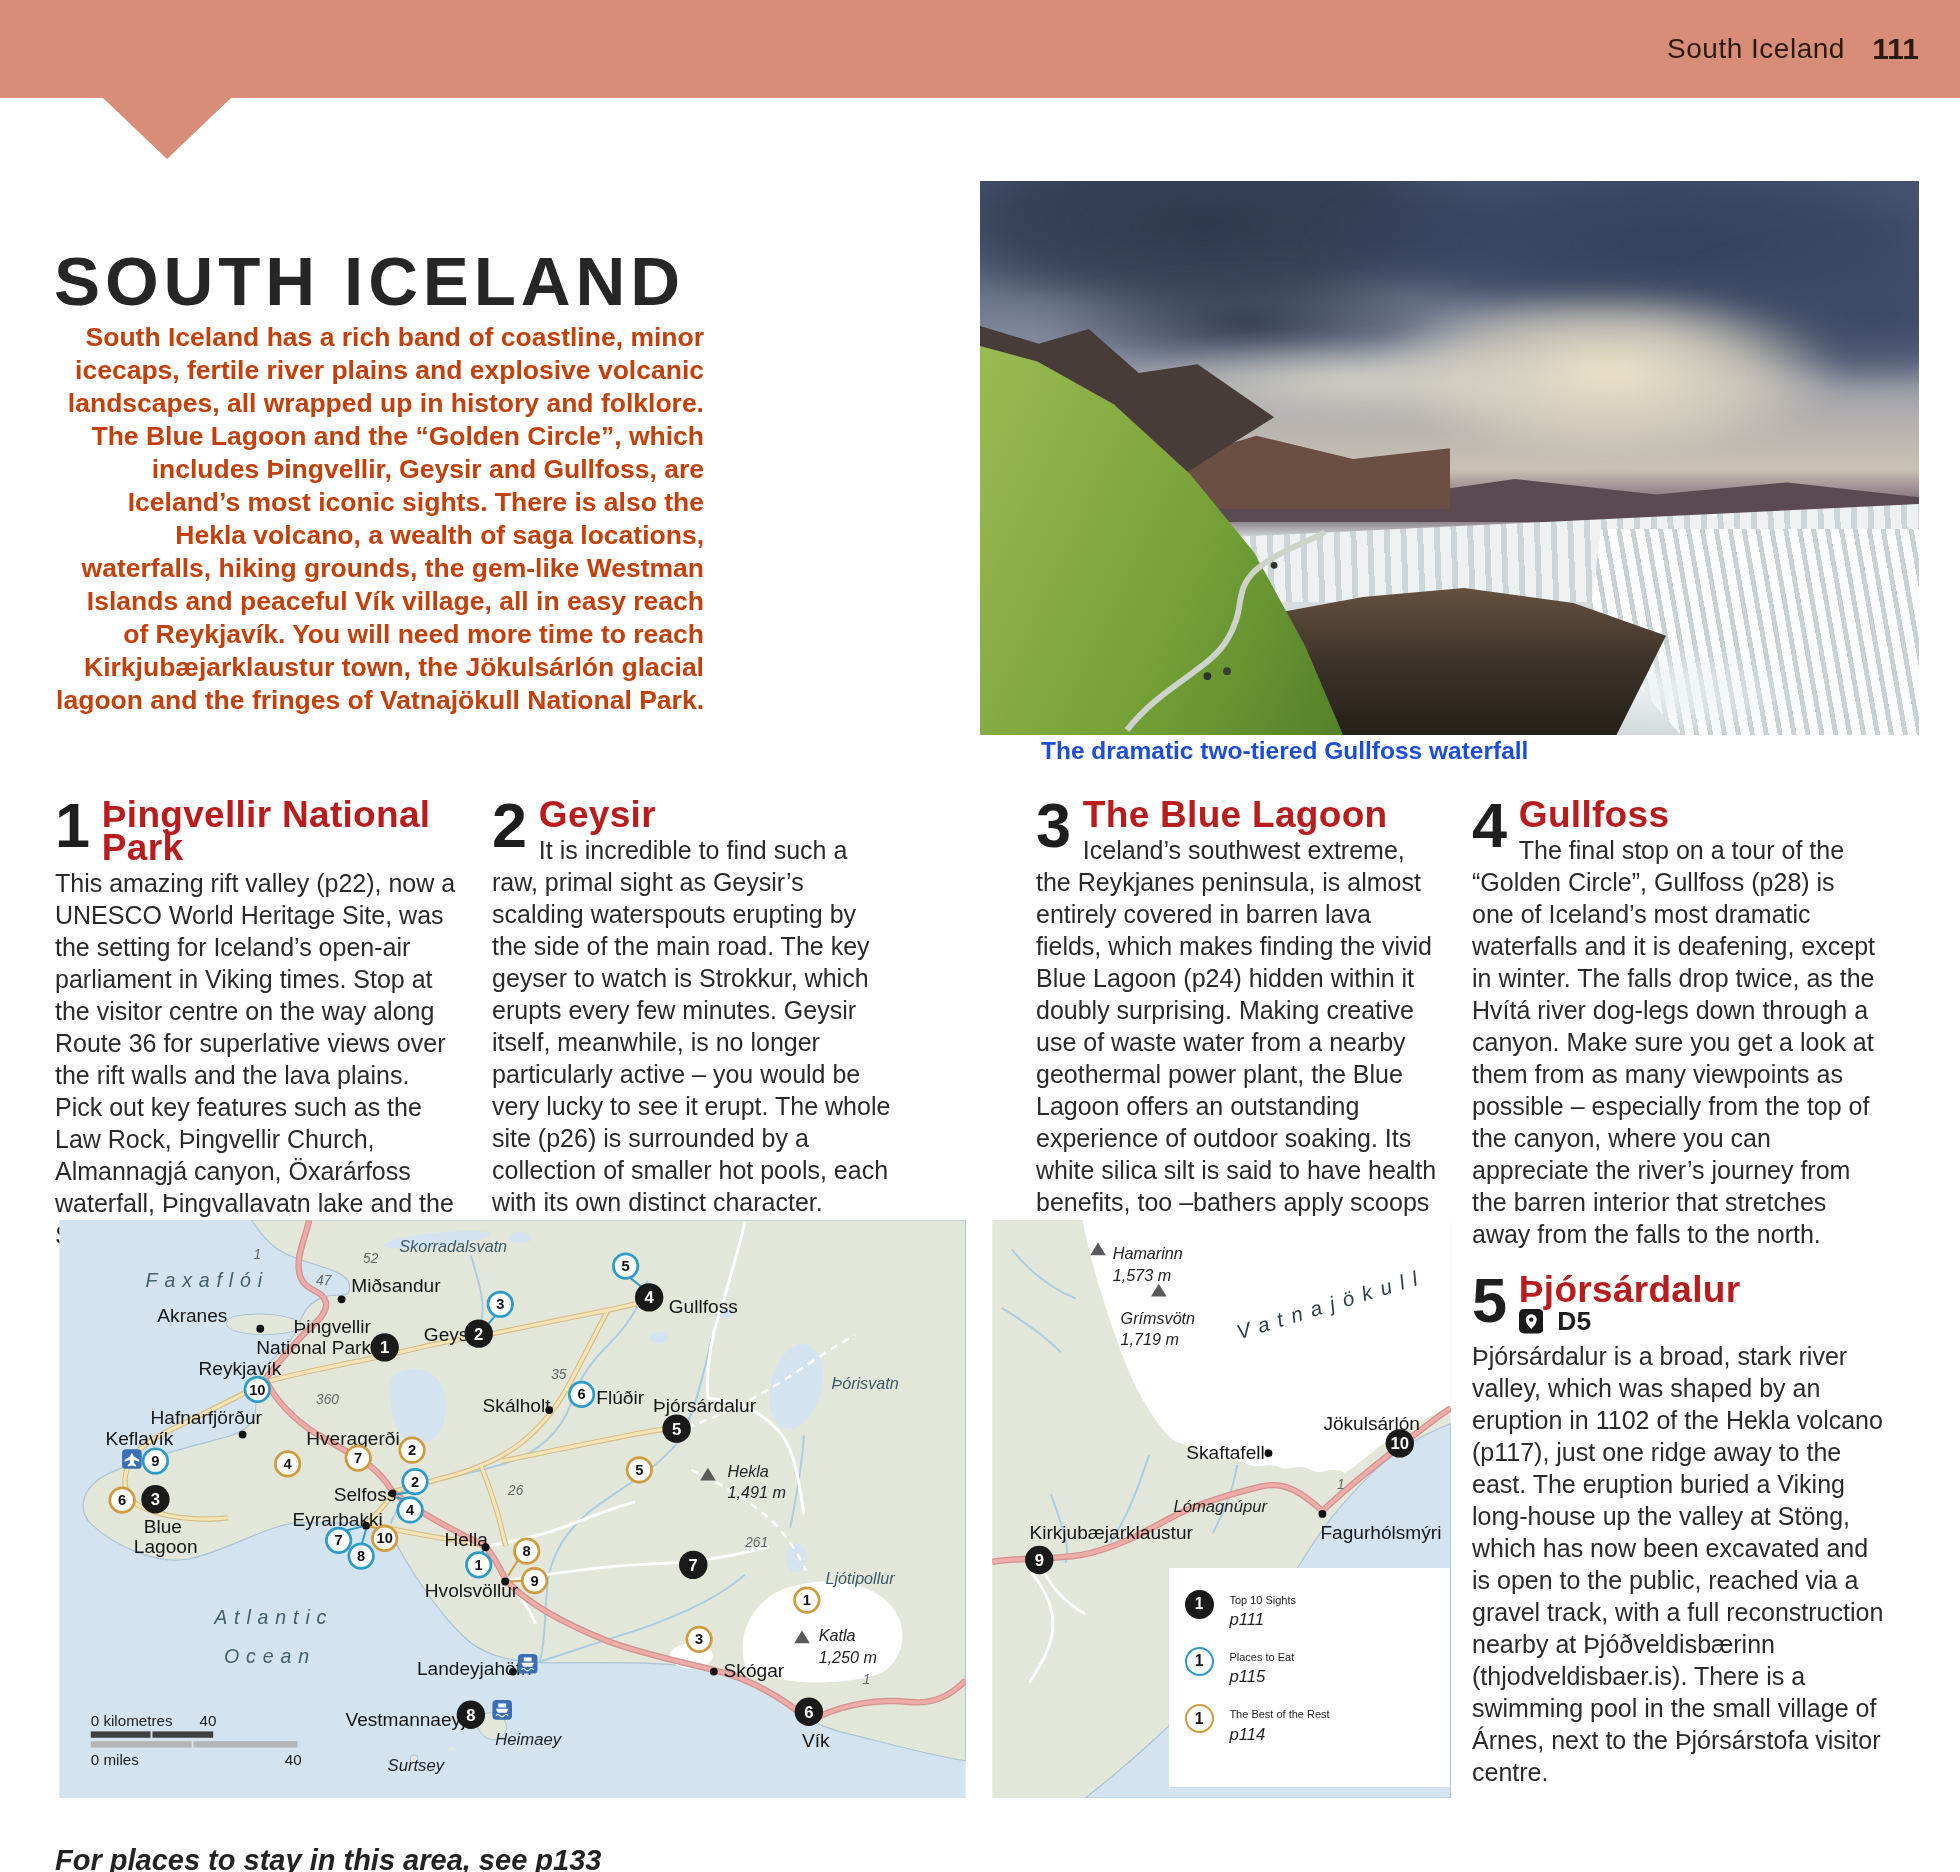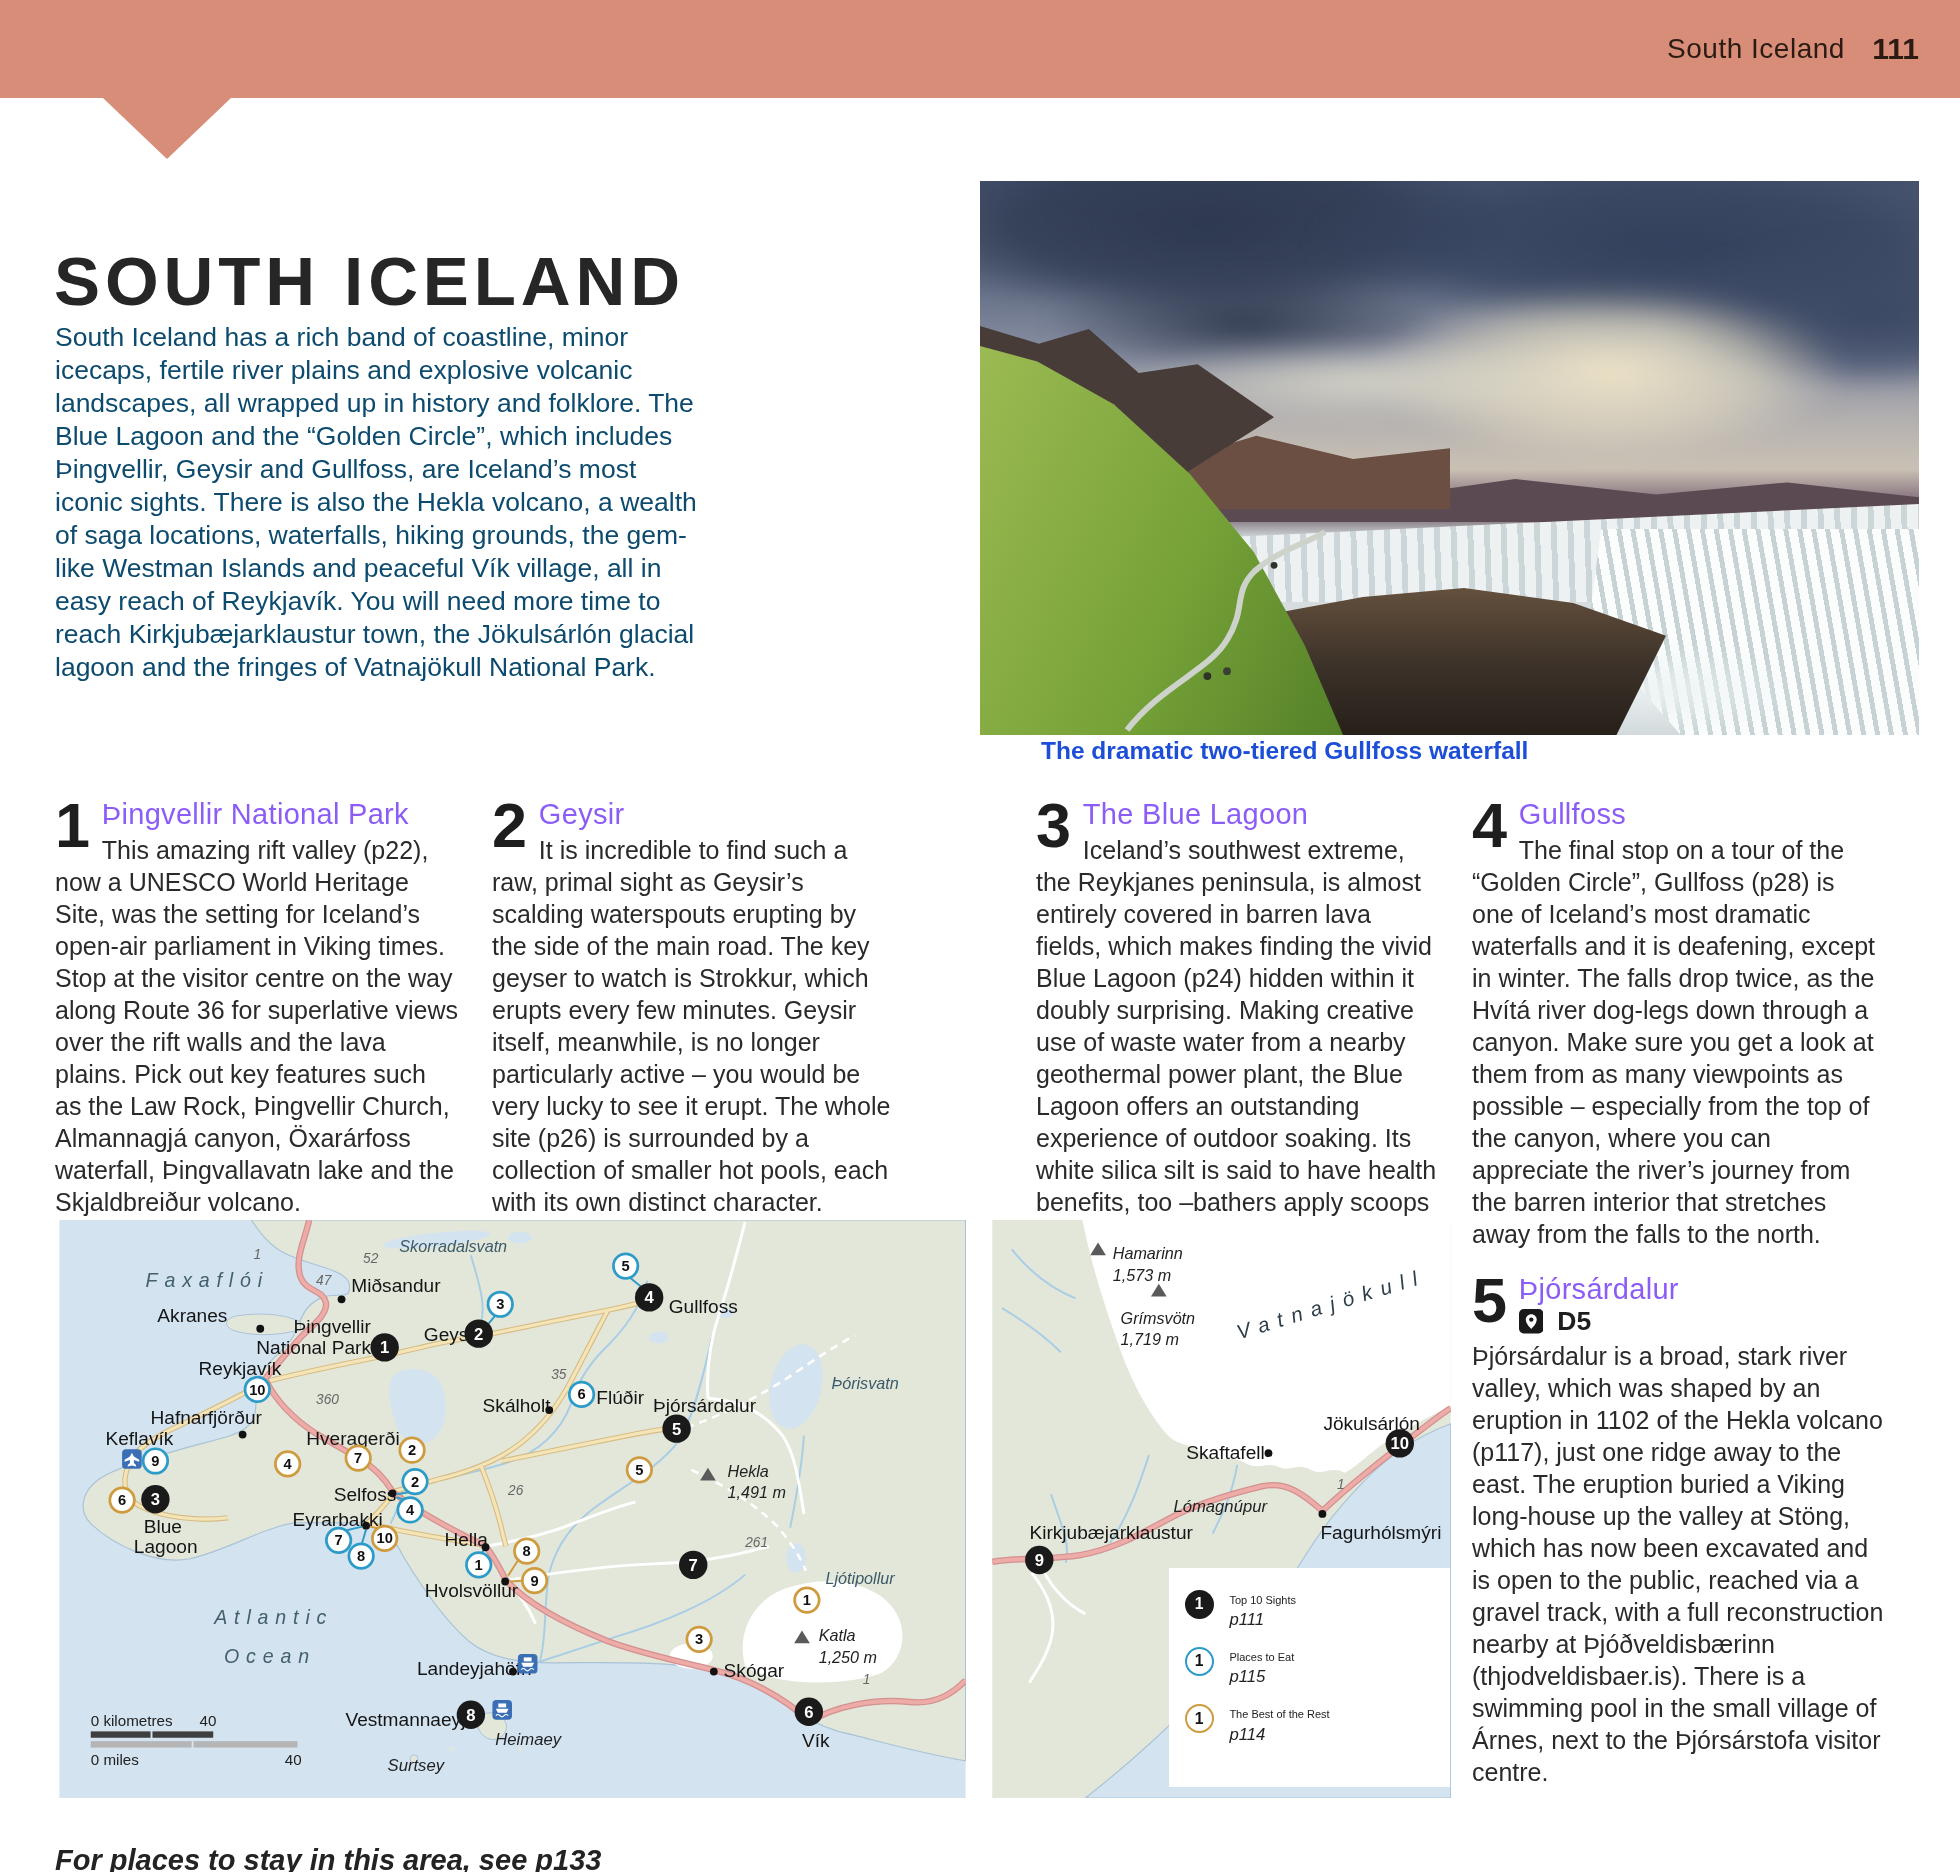--- a/index.html
+++ b/index.html
@@ -3,29 +3,29 @@
 <meta charset="utf-8">
 <style>
   html,body{margin:0;padding:0;background:#fff;}
   body{width:1960px;height:1872px;position:relative;font-family:"Liberation Sans","DejaVu Sans",sans-serif;color:#232323;}
   .band{position:absolute;left:0;top:0;width:1960px;height:98px;background:#D78D78;}
   .band-inner{position:absolute;right:41px;top:0;height:98px;display:flex;align-items:center;gap:27.4px;color:#2b1b13;}
   .band-section{font-size:28px;font-weight:500;letter-spacing:0.5px;}
   .band-page{font-size:30px;font-weight:800;}
   .band-tri{position:absolute;left:103px;top:98px;width:0;height:0;border-left:64px solid transparent;border-right:64px solid transparent;border-top:61px solid #D78D78;}
   .title{position:absolute;left:54px;top:196px;font-size:69px;font-weight:800;letter-spacing:4.9px;color:#262626;}
-  .intro{position:absolute;left:55px;top:294px;width:649px;font-size:26.5px;line-height:33px;font-weight:400;color:#0c4a6e;}
+  .intro{position:absolute;left:55px;top:294px;width:649px;font-size:26.5px;line-height:33px;font-weight:700;color:#c2410c;text-align:right;}
   .caption{position:absolute;left:1041px;top:737px;font-size:24.5px;font-weight:700;color:#1d4ed8;}
   .footer-note{position:absolute;left:55px;top:1815px;font-size:29px;font-weight:700;font-style:italic;color:#232323;}
 
   
   .sight{position:absolute;width:404px;}
   .s1{left:55px;top:796px;} .s2{left:492px;top:796px;} .s3{left:1036px;top:796px;} .s4{left:1472px;top:796px;} .s5{left:1472px;top:1271px;width:412px;}
   .s-num{float:left;font-size:63px;line-height:59px;height:65px;font-weight:800;padding-right:11.8px;color:#1e1e1e;}
-  .s-title{font-size:29px;line-height:33px;font-weight:400;color:#8b5cf6;padding-top:2px;letter-spacing:0.3px;}
+  .s-title{font-size:37px;line-height:33px;font-weight:700;color:#b91c1c;padding-top:2px;letter-spacing:0.3px;}
   .s-ref{font-size:26.5px;line-height:31px;font-weight:800;display:flex;align-items:center;gap:14px;color:#1e1e1e;}
   .s-body{font-size:25px;line-height:32px;color:#2a2a2a;margin-top:2.9px;}
 
   
   .photo{position:absolute;left:980px;top:181px;width:939px;height:554px;overflow:hidden;background:linear-gradient(180deg,#46536e 0%,#5c6880 16%,#8b91a4 32%,#b6b2b0 44%,#cac1b4 52%,#8d7a84 57%,#6e5a66 60%,#c8ced0 64%,#d8dee0 72%,#cfd7d9 100%);}
   .photo div{position:absolute;}
   .cl{border-radius:50%;}
   .cl1{left:-78px;top:-49px;width:608px;height:186px;background:radial-gradient(ellipse at center,#2e3950 0%,rgba(46,57,80,.75) 45%,rgba(46,57,80,0) 72%);filter:blur(8.8px);}
   .cl2{left:333px;top:-19.6px;width:706px;height:167px;background:radial-gradient(ellipse at center,#33405c 0%,rgba(51,64,92,.7) 45%,rgba(51,64,92,0) 72%);filter:blur(9.8px);}
   .cl3{left:686px;top:59px;width:412px;height:147px;background:radial-gradient(ellipse at center,#3a4763 0%,rgba(58,71,99,.7) 45%,rgba(58,71,99,0) 75%);filter:blur(9.8px);}

